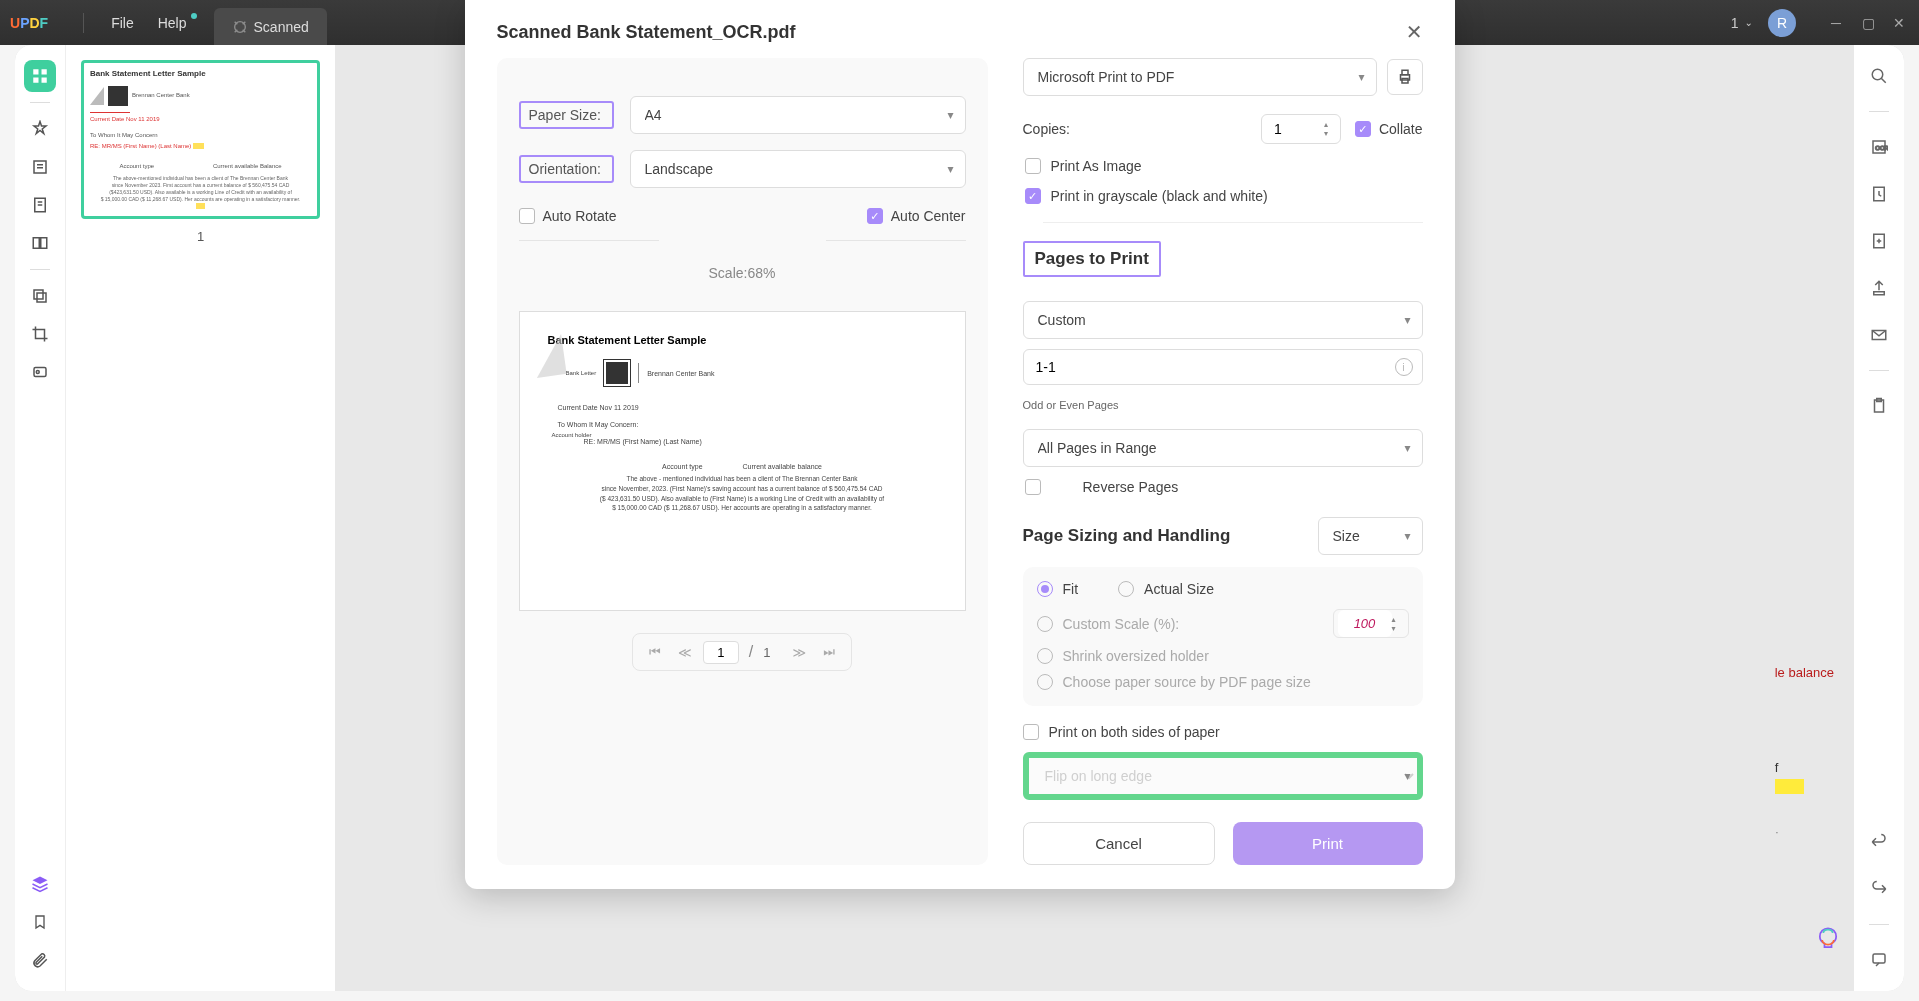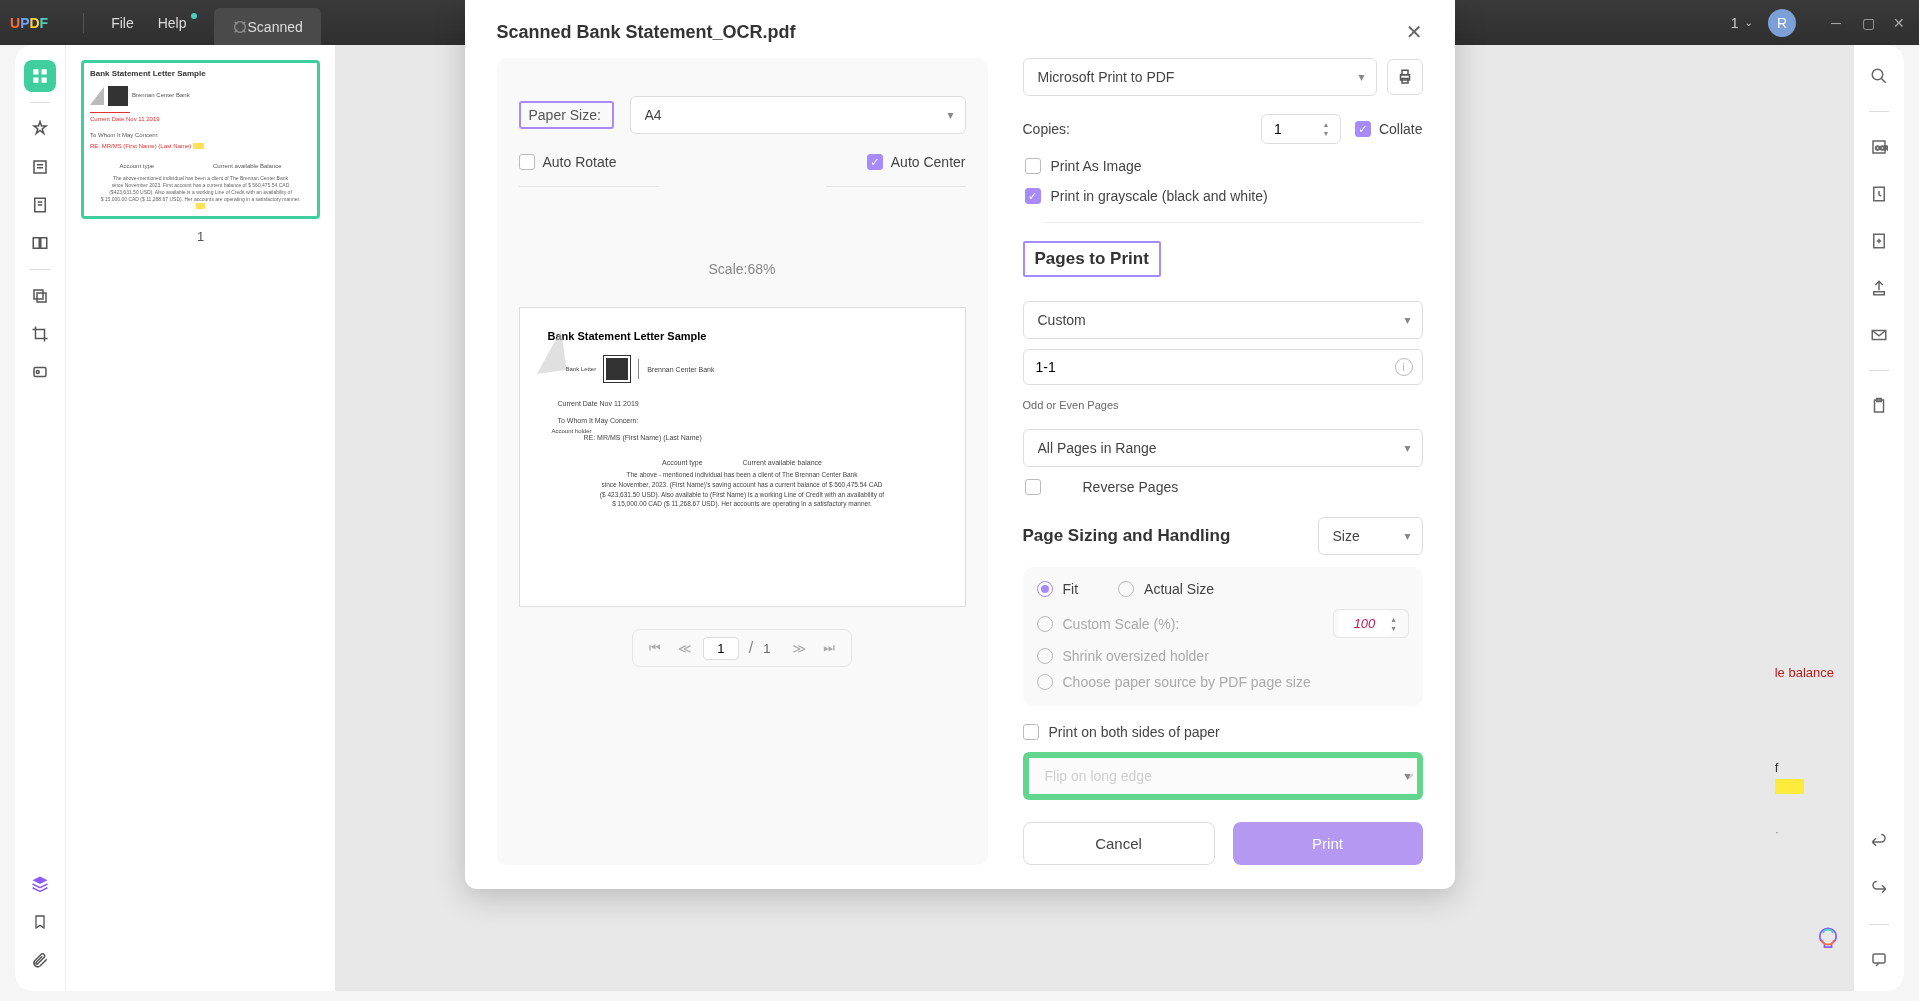--- a/index.html
+++ b/index.html
@@ -8,21 +8,21 @@
 
 .titlebar { height: 45px; background: linear-gradient(to bottom, #3a3a3a, #2f2f2f); display: flex; align-items: center; color: #ddd; font-size: 14px; padding: 0 10px; }
 .titlebar .logo { font-weight: bold; margin-right: 20px; }
 .logo-u { color: #ff6b35; }
 .logo-p { color: #6ba3ff; }
 .logo-d { color: #ffd23f; }
 .logo-f { color: #4ecdc4; }
 .titlebar .divider { width: 1px; height: 20px; background: #555; margin: 0 15px; }
 .titlebar .menu-item { padding: 0 12px; cursor: pointer; position: relative; }
 .help-dot { width: 6px; height: 6px; background: #4ecdc4; border-radius: 50%; position: absolute; top: -2px; right: 2px; }
-.tab { background: #4a4a4a; padding: 6px 18px; border-radius: 6px 6px 0 0; margin-left: 15px; display: flex; align-items: center; gap: 0; margin-top: 8px; height: 37px; }
+.tab { background: #4a4a4a; padding: 6px 18px; border-radius: 6px 6px 0 0; margin-left: 15px; display: flex; align-items: center; gap: 6px; margin-top: 8px; height: 37px; }
 .tab-icon { width: 16px; height: 16px; opacity: 0.7; }
 .spacer { flex: 1; }
 .titlebar .right { display: flex; align-items: center; gap: 15px; }
 .page-indicator { color: #ccc; display: flex; align-items: center; gap: 6px; }
 .user-avatar { width: 28px; height: 28px; border-radius: 50%; background: #7b9fd6; color: white; display: flex; align-items: center; justify-content: center; font-size: 14px; }
 .win-controls { display: flex; gap: 15px; margin-left: 20px; }
 .win-btn { width: 16px; height: 16px; cursor: pointer; color: #aaa; }
 
 
 .main { position: absolute; top: 45px; left: 0; right: 0; bottom: 0; background: #e8e8e8; display: flex; border-radius: 16px; margin: 0 15px 10px 15px; overflow: hidden; }
@@ -72,21 +72,21 @@
 .form-label { width: 95px; font-size: 14px; color: #555; padding: 4px 8px; }
 .form-label.highlight { border: 2px solid #a78bfa; border-radius: 3px; }
 .form-row .select-wrap { flex: 1; }
 
 .check-row { display: flex; align-items: center; gap: 8px; margin-top: 20px; font-size: 14px; color: #444; }
 .check-row.spread { justify-content: space-between; }
 .checkbox { width: 16px; height: 16px; border: 1.5px solid #bbb; border-radius: 3px; display: inline-flex; align-items: center; justify-content: center; background: #fff; }
 .checkbox.checked { background: #a78bfa; border-color: #a78bfa; color: #fff; font-size: 11px; }
 .check-item { display: flex; align-items: center; gap: 8px; }
 
-.scale-text { text-align: center; color: #888; font-size: 14px; margin-top: 74px; }
+.scale-text { text-align: center; color: #888; font-size: 14px; margin-top: 24px; }
 
 .preview-box { background: #fff; border: 1px solid #ddd; margin-top: 30px; padding: 14px; height: 300px; font-size: 9px; position: relative; }
 .preview-sheet { padding: 8px 14px; }
 .preview-title { font-weight: bold; font-size: 11px; }
 .preview-bank-row { display: flex; align-items: center; gap: 8px; margin-top: 14px; }
 .preview-logo { width: 26px; height: 26px; background: #333; border: 2px solid #fff; outline: 1px solid #333; }
 .preview-triangle { width: 0; height: 0; border-bottom: 40px solid #ccc; border-left: 30px solid transparent; position: absolute; top: 24px; left: 14px; transform: rotate(-8deg); opacity: 0.6; }
 .preview-text { font-size: 7px; color: #444; }
 
 .pager { display: flex; align-items: center; justify-content: center; gap: 6px; margin-top: 22px; border: 1px solid #e5e5e5; border-radius: 8px; padding: 6px 10px; width: fit-content; margin-left: auto; margin-right: auto; }
@@ -366,20 +366,24 @@
     <div class="modal-header">
       <div class="modal-title">Scanned Bank Statement_OCR.pdf</div>
       <button class="close-btn">✕</button>
     </div>
     <div class="modal-body">
 
       <div class="left-panel">
         <div class="form-row">
           <span class="form-label highlight">Paper Size:</span>
           <div class="select-wrap"><select class="select-full"><option>A4</option></select></div>
+        </div>
+        <div class="form-row">
+          <span class="form-label highlight">Orientation:</span>
+          <div class="select-wrap"><select class="select-full"><option>Landscape</option></select></div>
         </div>
         <div class="check-row spread">
           <label class="check-item">
               <span class="checkbox"></span>
               <span>Auto Rotate</span>
             </label>
           <label class="check-item">
               <span class="checkbox checked">✓</span>
               <span>Auto Center</span>
             </label>

